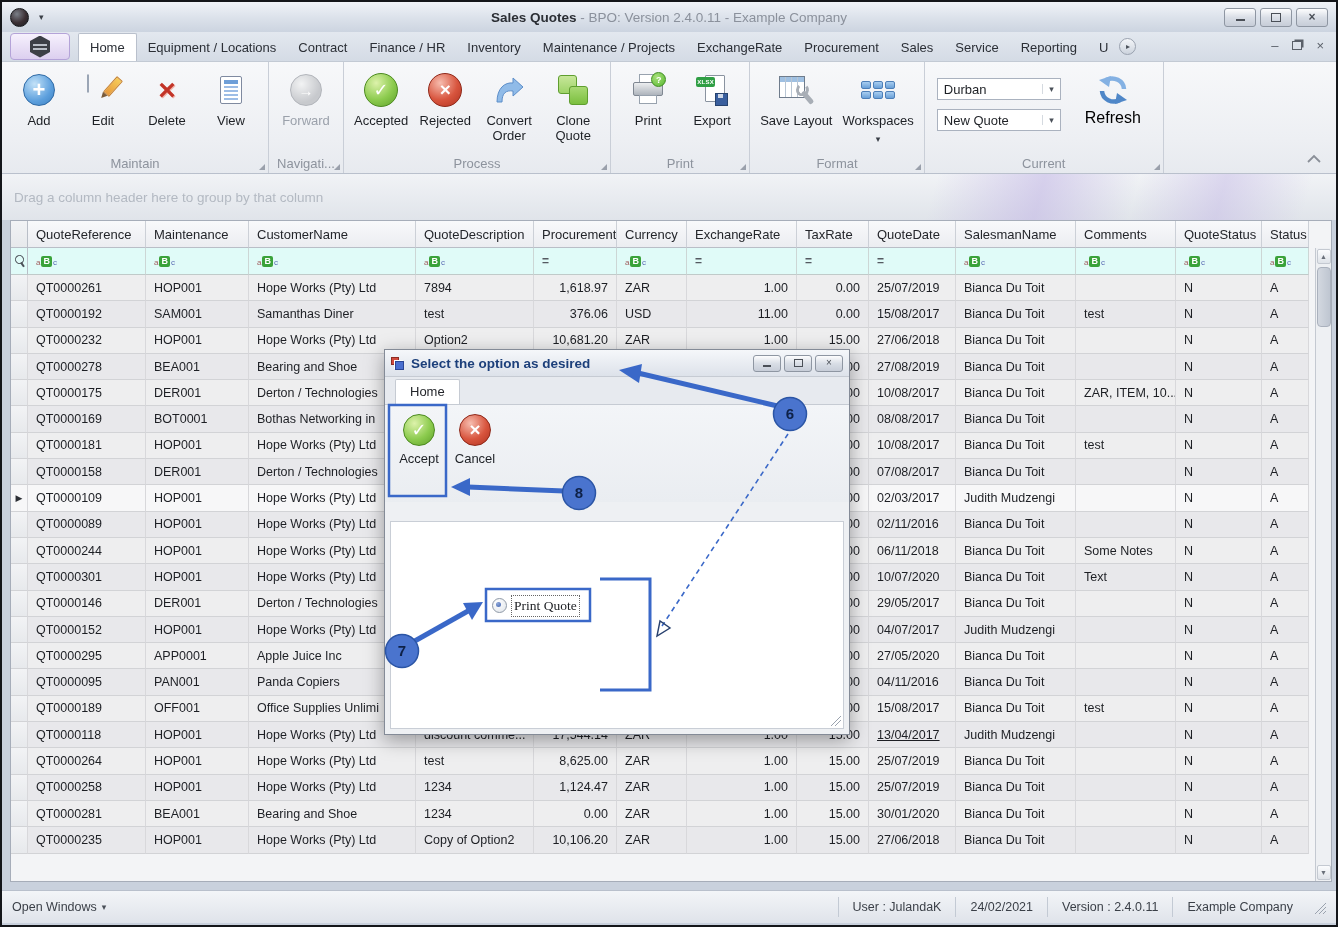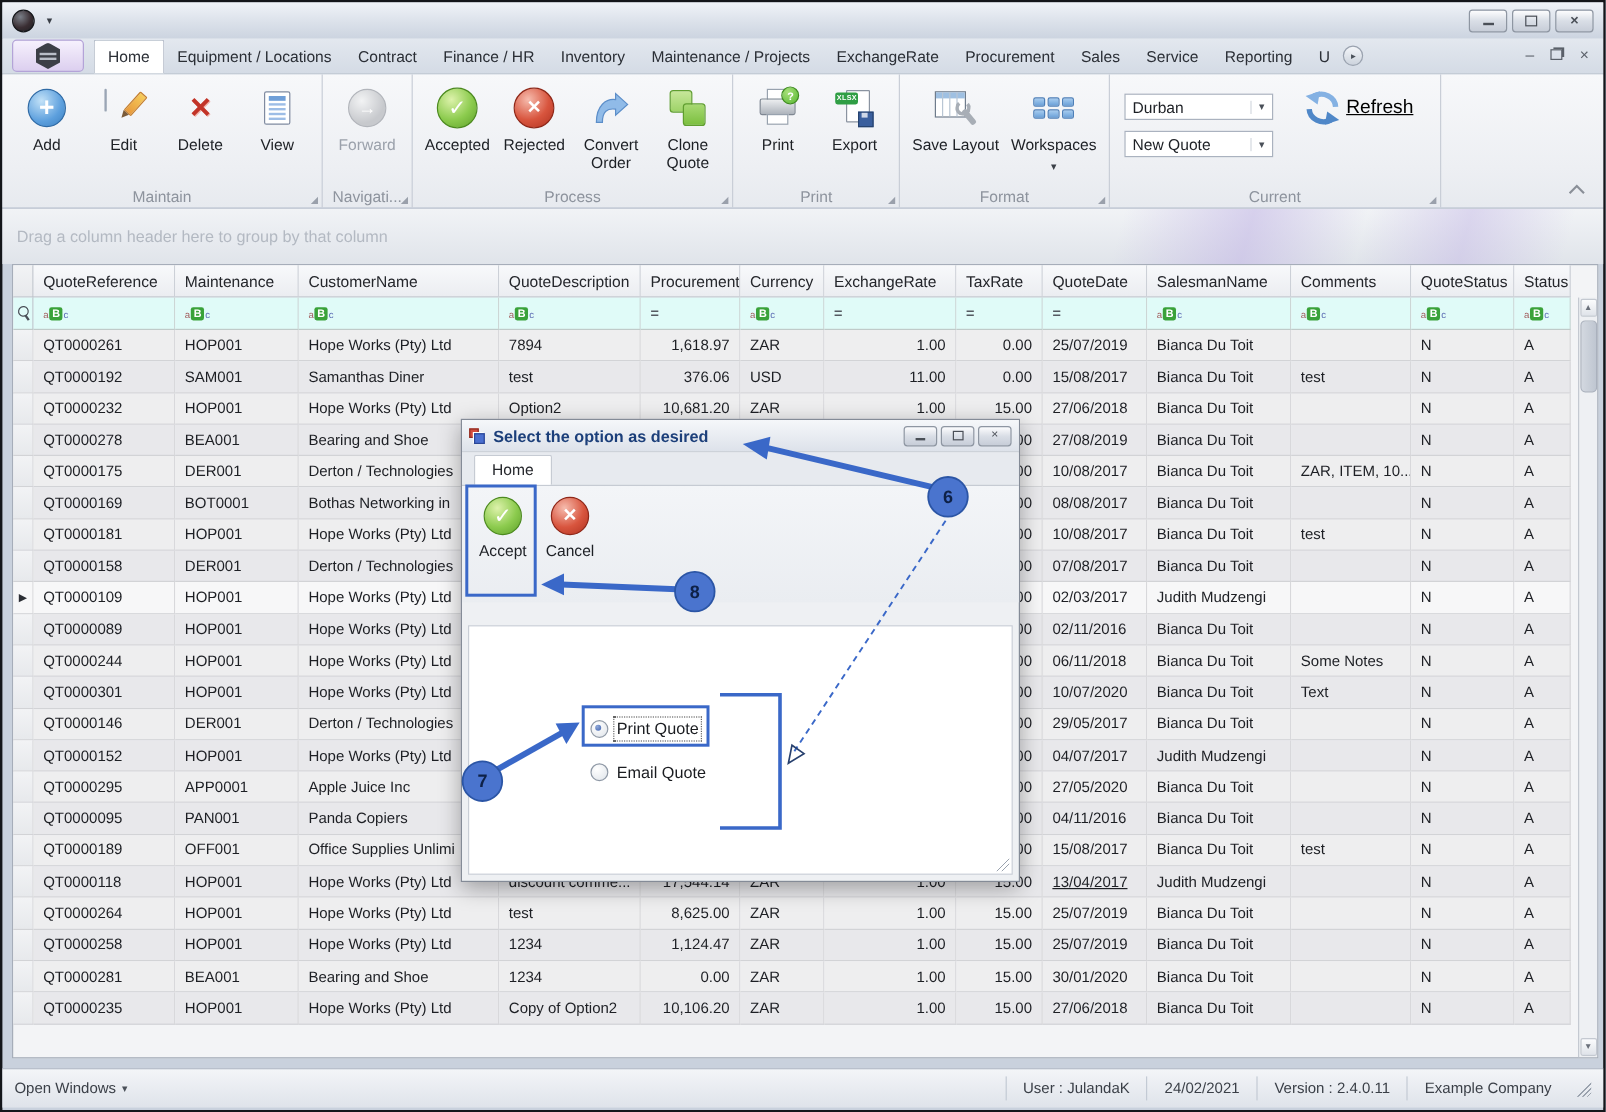--- a/index.html
+++ b/index.html
@@ -81,21 +81,21 @@
   .sltable::before{content:"";position:absolute;left:0;right:0;top:0;height:5px;background:#9fc0e2;}
   .sltable::after{content:"";position:absolute;left:11px;top:0;bottom:0;width:1px;background:#b9c6d4;box-shadow:-6px 0 0 #b9c6d4,6px 0 0 #b9c6d4;}
   .wrench{position:absolute;right:3px;bottom:0;width:5px;height:15px;background:#a8aeb6;border-radius:2px;transform:rotate(-40deg);}
   .wrench::before{content:"";position:absolute;top:-8px;left:-3px;width:7px;height:7px;border:3px solid #a8aeb6;border-radius:50%;border-top-color:transparent;transform:rotate(45deg);}
   .wsgrid{display:grid;grid-template-columns:repeat(3,10px);grid-auto-rows:8px;gap:2px;}
   .wsgrid i{background:linear-gradient(#a8cdf0,#6aa0d8);border:1px solid #4d7fb8;border-radius:2px;}
   .ws-caret{font-size:9px;color:#3a3f47;margin-top:1px;}
   .currentcol{display:flex;flex-direction:column;gap:9px;padding-top:10px;}
   .combo{width:124px;height:22px;background:#fff;border:1px solid #aab2bf;display:flex;align-items:center;padding:0 6px;box-sizing:border-box;font-size:13px;color:#1d2025;}
   .combo .arrow{margin-left:auto;color:#4a5059;font-size:9px;border-left:1px solid #d5dae0;padding-left:6px;}
-  .refreshbtn{display:flex;flex-direction:row;align-items:center;gap:3px;padding:6px 10px 0 10px;text-decoration:underline;}
+  .refreshbtn{display:flex;flex-direction:column;align-items:center;gap:3px;padding:6px 10px 0 10px;}
   .ribbon-collapse{position:absolute;right:14px;bottom:6px;}
   .rfiller{flex:1;position:relative;}
 
   
   .groupband{position:absolute;left:0;top:172px;right:0;height:46px;background:linear-gradient(#f1f3f6,#e0e4ea);
     display:flex;align-items:center;padding-left:12px;box-sizing:border-box;overflow:hidden;}
   .groupband .hint{font-size:13.5px;color:#b3b9c2;}
   .streaks{position:absolute;right:0;top:0;width:420px;height:100%;
     background:linear-gradient(105deg,rgba(255,255,255,0) 5%,rgba(193,180,229,.55) 30%,rgba(255,255,255,0) 52%,rgba(193,180,229,.45) 72%,rgba(255,255,255,0) 92%);}
 
@@ -153,39 +153,40 @@
   .dribbon{height:97px;background:linear-gradient(#f3f5f8,#eaedf1);display:flex;padding:3px 0 0 6px;box-sizing:border-box;position:relative;}
   .dbtnbig{width:56px;display:flex;flex-direction:column;align-items:center;gap:5px;padding-top:6px;}
   .dbtnbig .circle{width:30px;height:30px;}
   .dbtnbig span.lbl{font-size:13px;color:#1d2025;}
   .dgrouprow{height:20px;position:relative;border-bottom:1px solid #c6cbd3;background:linear-gradient(#eef0f4,#e6e9ee);}
   .dgrouprow .glabel{left:6px;right:auto;width:115px;bottom:2px;}
   .dgrouprow .launcher{left:116px;right:auto;}
   .dchev{position:absolute;right:10px;bottom:4px;}
   .dbody{position:absolute;left:5px;right:5px;top:171px;bottom:5px;background:#fff;border:1px solid #c9ced6;}
   .radios{margin:76px 0 0 101px;display:flex;flex-direction:column;gap:18px;}
-  .radio-row{display:flex;align-items:center;gap:7px;height:18px;}
+  .radio-row{display:flex;align-items:flex-start;gap:7px;height:18px;font-family:Liberation Serif, serif;}
   .radio{width:13px;height:13px;border-radius:50%;border:1px solid #8f99a6;background:radial-gradient(circle at 35% 30%,#fff,#dfe4ea);position:relative;flex:none;}
   .radio.on::after{content:"";position:absolute;left:3px;top:3px;width:5px;height:5px;border-radius:50%;background:radial-gradient(circle at 35% 30%,#8fa8d8,#3f63b0);}
   .radio-label{font-size:13.5px;color:#1a1c20;}
   .radio-label.focus{outline:1px dotted #666;outline-offset:2px;}
   .dgrip{position:absolute;right:2px;bottom:2px;width:12px;height:12px;background:
     linear-gradient(135deg,transparent 55%,#9aa2ae 55%,#9aa2ae 60%,transparent 60%,transparent 72%,#9aa2ae 72%,#9aa2ae 77%,transparent 77%);}
 
   
   .anno{position:absolute;inset:0;z-index:60;pointer-events:none;}
 </style>
 </head>
 <body>
 
 <div class="window">
 
   <div class="titlebar">
     <span class="sphere"></span>
     <span class="qat-caret">▾</span>
+    <div class="title"><b>Sales Quotes</b><span> - BPO: Version 2.4.0.11 - Example Company</span></div>
     <div class="winbtns">
       <span class="wbtn">
           <i class="ic-min"></i>
         </span>
       <span class="wbtn">
           <i class="ic-max"></i>
         </span>
       <span class="wbtn close">×</span>
     </div>
   </div>
@@ -891,24 +892,20 @@
         <span class="circle c-no">×</span>
         <span class="lbl">Cancel</span>
       </div>
     </div>
     <div class="dbody">
       <div class="radios">
           <div class="radio-row">
             <div class="radio on"></div>
             <div class="radio-label focus">Print Quote</div>
           </div>
-          <div class="radio-row">
-            <div class="radio"></div>
-            <div class="radio-label">Email Quote</div>
-          </div>
         </div>
       <span class="dgrip"></span>
     </div>
   </div>
 
   <svg class="anno" width="1338" height="927">
 
     <rect x="387" y="403" width="57" height="91" fill="none" stroke="#3a68c8" stroke-width="2.5"></rect>
 
     <rect x="484" y="587" width="104" height="32" fill="none" stroke="#3a68c8" stroke-width="2.5"></rect>

